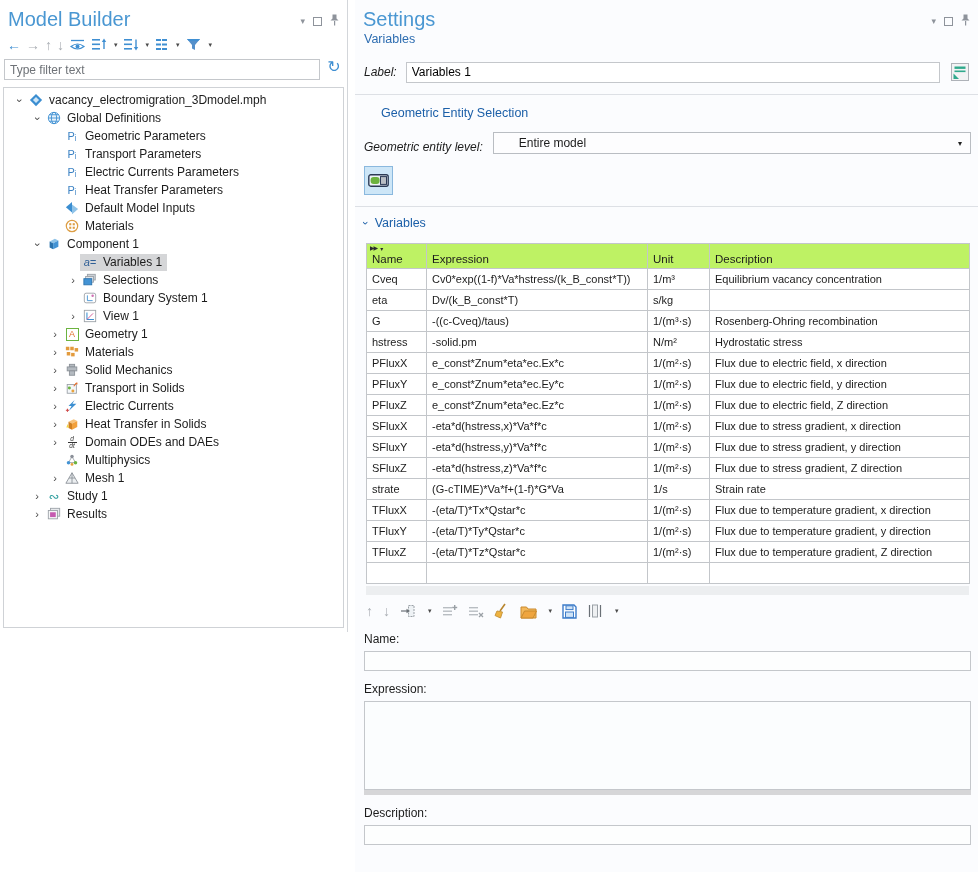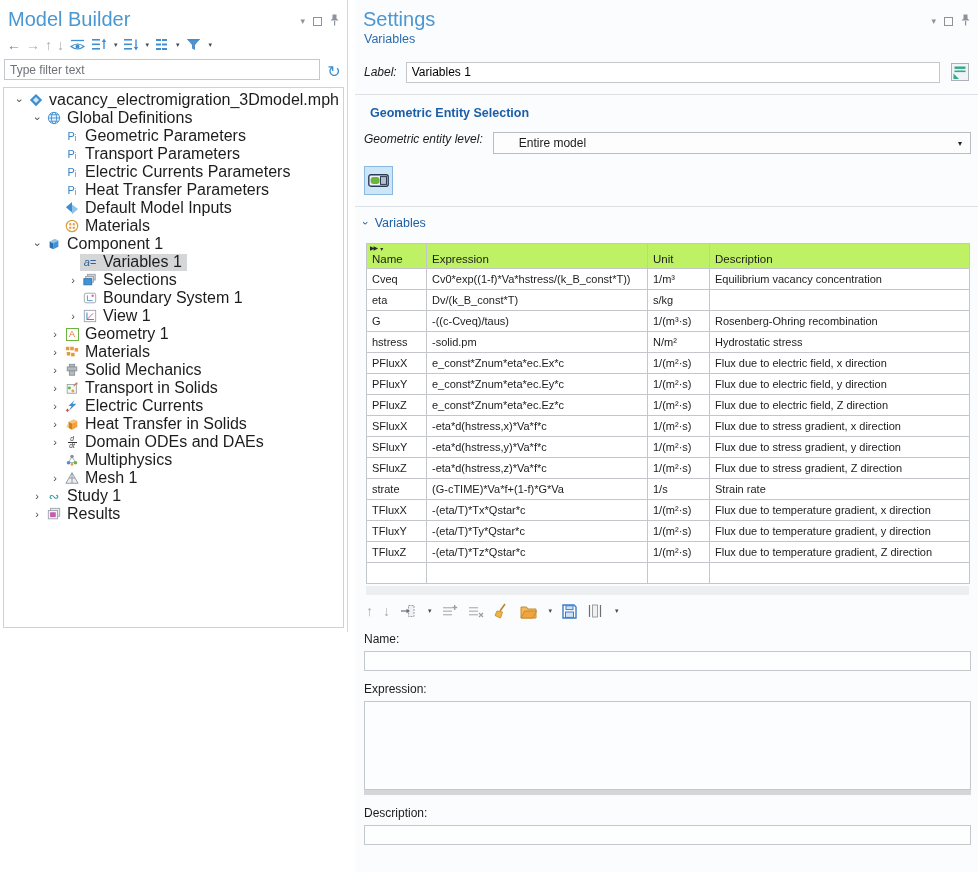--- a/index.html
+++ b/index.html
@@ -14,37 +14,37 @@
   .win-icons { margin-left: auto; display: flex; gap: 8px; align-items: center; padding-top: 6px; }
   .win-chev { color: #8e939b; font-size: 9px; line-height: 1; }
   .win-box { width: 9px; height: 9px; border: 1px solid #8e939b; display: inline-block; }
 
   .mb-toolbar { display: flex; align-items: center; gap: 5px; padding: 5px 6px 2px 7px; height: 24px; }
   .tbtn { display: inline-flex; align-items: center; justify-content: center; height: 18px; }
   .arrow { font-size: 14px; line-height: 1; }
   .blue { color: #3f8fd2; } .gray { color: #a9adb3; }
   .dd { font-size: 7px; color: #4a4a4a; margin-left: 2px; }
 
-  .filter-row { display: flex; align-items: flex-end; margin: 4px 4px 8px 4px; gap: 5px; }
+  .filter-row { display: flex; align-items: flex-start; margin: 4px 4px 8px 4px; gap: 5px; }
   .filter-input { flex: 1; height: 21px; border: 1px solid #c4c7cb; padding: 0 5px;
     font: 12px "Liberation Sans", sans-serif; color: #333; background: #fff; }
   .filter-input::placeholder { color: #6e7277; opacity: 1; }
   .refresh { color: #3f8fd2; font-size: 16px; width: 18px; text-align: center; line-height: 1; }
 
   .tree { position: absolute; top: 87px; left: 3px; right: 3px; bottom: 4px;
     border: 1px solid #cfd2d6; overflow: hidden; padding-top: 3px; background: #fff; }
   .trow { height: 18px; display: flex; align-items: center; }
   .d0 { padding-left: 8px; } .d1 { padding-left: 26px; } .d2 { padding-left: 44px; } .d3 { padding-left: 62px; }
   .chev { width: 14px; min-width: 14px; font-size: 11px; color: #4a4a4a; text-align: center;
     display: inline-block; line-height: 1; }
   .chev.open { transform: rotate(90deg); }
   .rowc { display: flex; align-items: center; gap: 5px; padding: 1px 5px 1px 2px; height: 17px; }
   .selected .rowc { background: #d5d6d8; }
   .ti { width: 16px; min-width: 16px; display: inline-flex; justify-content: center; align-items: center; }
-  .tlabel { font-size: 16px; white-space: nowrap; }
+  .tlabel { font-size: 12px; white-space: nowrap; }
   .pglyph { color: #3b82c4; font-size: 11px; }
   .aglyph { color: #2f5f96; font-size: 11px; font-style: italic; }
   .geombox { width: 13px; height: 13px; border: 1px solid #6cb33f; color: #e2702d;
     font-size: 9px; line-height: 11px; text-align: center; background: #fff; display: inline-block; }
   .odes { display: inline-flex; flex-direction: column; align-items: center; font-size: 6.5px;
     line-height: 6px; color: #333; font-style: italic; }
   .odes .bar { width: 9px; border-top: 1px solid #333; height: 1px; }
   .studyg { color: #2e9e9e; font-size: 13px; line-height: 1; }
 
   
@@ -52,23 +52,23 @@
   .subtitle { color: #2c6cb0; font-size: 12.5px; margin: 1px 0 0 9px; }
 
   .label-row { display: flex; align-items: center; gap: 9px; margin: 15px 7px 0 9px; }
   .lbl { font-size: 12px; white-space: nowrap; font-style: italic; }
   .label-input { flex: 1; height: 21px; border: 1px solid #c4c7cb; padding: 0 5px;
     font: 12px "Liberation Sans", sans-serif; background: #fff; }
   .label-btn { width: 22px; height: 22px; display: inline-flex; align-items: center;
     justify-content: center; background: none; border: 0; }
 
   .divider { height: 1px; background: #dde0e5; margin-top: 11px; }
-  .sec-heading { color: #1b5fa8; font-size: 12.5px; margin: 11px 8px 0 15px; font-weight: 700; }
-
-  .level-row { display: flex; align-items: flex-start; margin: 12px 7px 12px 9px; gap: 10px; }
+  .sec-heading { color: #1b5fa8; font-size: 12.5px; margin: 11px 8px 0 26px; font-weight: 400; }
+
+  .level-row { display: flex; align-items: flex-end; margin: 12px 7px 12px 9px; gap: 10px; }
   .select { flex: 1; height: 22px; border: 1px solid #b9bdc2; background: #fdfdfe;
     display: flex; align-items: center; padding-left: 25px; position: relative; font-size: 12px; }
   .select .seldd { position: absolute; right: 8px; font-size: 8px; color: #222; }
 
   .active-btn { width: 29px; height: 29px; margin: 10px 0 0 9px; border: 1px solid #8ab8de;
     background: #cde6f7; display: flex; align-items: center; justify-content: center; }
 
   .vars-heading { display: flex; align-items: center; gap: 7px; margin: 9px 8px 0 9px;
     color: #1b5fa8; font-size: 12.5px; }
   .vars-heading .hchev { color: #1b5fa8; font-size: 11px; transform: rotate(90deg); display: inline-block; }

